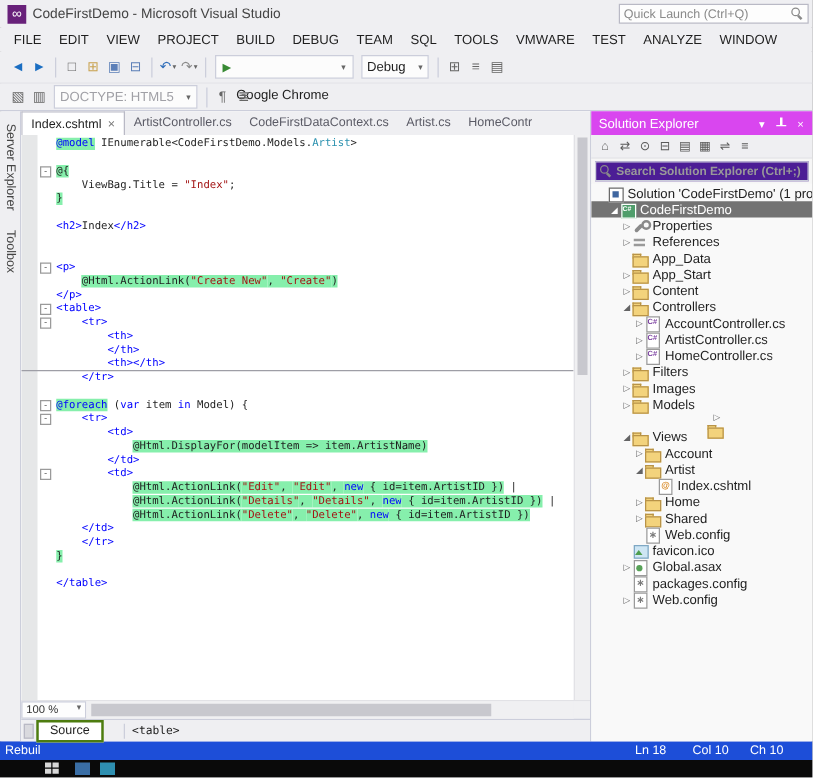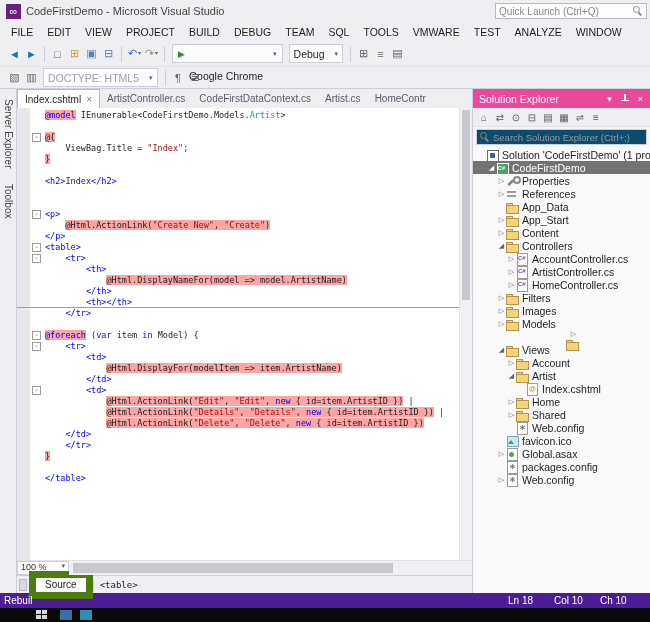--- a/index.html
+++ b/index.html
@@ -51,48 +51,48 @@
   .bp-margin{position:absolute;left:0;top:0;bottom:0;width:13px;background:#E6E7E8;}
   .code{position:absolute;left:0;top:2px;right:13px;bottom:0;overflow:hidden;}
   .code-line{position:relative;height:11px;line-height:11px;white-space:pre;font-family:"DejaVu Sans Mono",monospace;font-size:8.5px;padding-left:28px;}
   .code-line.rule{border-bottom:1px solid #9E9EA6;}
   .fold-box{position:absolute;left:15px;top:1px;width:9px;height:9px;border:1px solid #9A9A9A;background:#fff;font:7px/7px "DejaVu Sans Mono",monospace;text-align:center;color:#555;}
   .line-text{white-space:pre;}
   .kw{color:#0000FF;}
   .st{color:#A31515;}
   .tg{color:#0000FF;}
   .ty{color:#2B91AF;}
-  .ry{background:#fca5a5;}
+  .ry{background:#86efac;}
   .vscroll{position:absolute;right:0;top:0;bottom:0;width:13px;background:#F0F0F2;border-left:1px solid #E2E2E6;}
   .vthumb{position:absolute;left:2px;right:2px;top:2px;height:42%;background:#C8C8CE;}
 
   .zoomrow{height:15px;display:flex;align-items:stretch;background:#EFEFF2;border-top:1px solid #E2E2E6;flex:none;}
   .zoom-box{display:flex;align-items:flex-start;background:#FDFDFD;border:1px solid #CCCEDB;padding:0 3px;width:52px;flex:none;font-size:9px;color:#333;justify-content:space-between;}
   .hscroll{flex:1;position:relative;background:#F0F0F2;}
   .hthumb{position:absolute;top:2px;bottom:2px;left:4px;width:82%;background:#C8C8CE;}
   .scroll-corner{width:13px;background:#F0F0F2;flex:none;}
 
   .srcrow{height:18px;display:flex;align-items:center;background:#EFEFF2;border-top:1px solid #CCCEDB;flex:none;}
   .split-handle{width:8px;height:12px;margin:0 2px;background:#D9D9DE;border:1px solid #B9B9C5;}
-  .src-tab{background:#FFFFFF;border:7px solid #4d7c0f;padding:1px 9px 2px;font-size:10px;color:#1E1E1E;margin-right:0;}
+  .src-tab{background:#FFFFFF;border:2px solid #4d7c0f;padding:1px 9px 2px;font-size:10px;color:#1E1E1E;margin-right:16px;}
   .src-sep{width:1px;height:12px;background:#CCCEDB;margin-right:6px;}
   .crumb{font-family:"DejaVu Sans Mono",monospace;font-size:9px;color:#1E1E1E;}
 
   
   .sepanel{width:178px;flex:none;display:flex;flex-direction:column;background:#F6F6F6;border-left:1px solid #CCCEDB;}
-  .se-title{height:19px;background:#ec4899;color:#fff;display:flex;align-items:center;padding:0 2px 0 6px;font-size:10.5px;flex:none;}
+  .se-title{height:19px;background:#d946ef;color:#fff;display:flex;align-items:center;padding:0 2px 0 6px;font-size:10.5px;flex:none;}
   .se-title .se-title-label{flex:1;white-space:nowrap;overflow:hidden;}
   .se-tbtn{width:15px;text-align:center;color:#fff;font-size:9px;cursor:default;flex:none;}
   .pin{width:10px;height:11px;position:relative;flex:none;margin:0 3px;}
   .pin::before{content:"";position:absolute;left:4px;top:1px;width:2px;height:6px;background:#fff;}
   .pin::after{content:"";position:absolute;left:1px;top:7px;width:8px;height:1px;background:#fff;}
   .se-toolbar{height:19px;background:#EFEFF2;display:flex;align-items:center;padding-left:3px;border-bottom:1px solid #E2E2E6;flex:none;}
   .se-toolbar .tb-icon{width:16px;font-size:10px;color:#5A5A5A;}
   .se-search{height:20px;padding:2px 3px;flex:none;background:#F6F6F6;}
-  .se-search-inner{height:16px;background:#0c4a6e;border:1px solid #CCCEDB;display:flex;align-items:center;padding:0 3px;color:#999;font-size:9.5px;white-space:nowrap;overflow:hidden;}
+  .se-search-inner{height:16px;background:#4c1d95;border:1px solid #CCCEDB;display:flex;align-items:center;padding:0 3px;color:#999;font-size:9.5px;white-space:nowrap;overflow:hidden;font-weight:bold;}
   .se-search-inner .mag{margin-right:3px;}
   .se-tree{flex:1;background:#F9F9F9;overflow:hidden;padding-top:1px;}
   .tree-row{display:flex;align-items:center;height:13px;white-space:nowrap;cursor:default;font-size:10.5px;color:#1E1E1E;}
   .tree-row.sel{background:#737373;color:#fff;}
   .arrow{width:9px;flex:none;font-size:7px;color:#646465;text-align:center;}
   .tree-row.sel .arrow{color:#fff;}
   .tree-label{overflow:hidden;text-overflow:clip;}
 
   
   .ic{display:inline-block;width:13px;height:12px;position:relative;flex:none;margin-right:3px;}
@@ -108,21 +108,21 @@
   .ic-project::before{content:"";position:absolute;left:1px;top:1px;width:10px;height:10px;background:#4F9E6B;border:1px solid #2F7A4C;}
   .ic-project::after{content:"C#";position:absolute;left:2px;top:3px;font:bold 5.5px "Liberation Sans",sans-serif;color:#fff;}
   .tree-row.sel .ic-project::before{border-color:#fff;}
   .ic-properties::before{content:"";position:absolute;left:1px;top:6px;width:8px;height:3px;background:#8A8A8A;transform:rotate(-45deg);border-radius:2px;}
   .ic-properties::after{content:"";position:absolute;left:7px;top:1px;width:4px;height:4px;border:2px solid #8A8A8A;border-radius:50%;}
   .ic-references::before{content:"";position:absolute;left:1px;top:3px;width:9px;height:2px;background:#9A9A9A;box-shadow:0 4px 0 #9A9A9A;}
   .ic-image::before{content:"";position:absolute;left:1px;top:1px;width:10px;height:9px;background:#CEE6F4;border:1px solid #7FA8C4;}
   .ic-image::after{content:"";position:absolute;left:2px;top:5px;border-left:3px solid transparent;border-right:3px solid transparent;border-bottom:4px solid #4E9E4E;}
 
   
-  .statusbar{height:15px;background:#4c1d95;color:#fff;display:flex;align-items:center;font-size:10px;padding:0 4px;}
+  .statusbar{height:15px;background:#1d4ed8;color:#fff;display:flex;align-items:center;font-size:10px;padding:0 4px;}
   .sb-left{flex:1;}
   .sb-item{width:46px;flex:none;}
   .taskbar{height:14px;background:#0A0A0A;display:flex;align-items:center;padding-left:36px;}
   .start-btn{width:14px;height:11px;display:grid;grid-template-columns:5px 5px;grid-template-rows:4px 4px;gap:1px;margin-right:10px;}
   .start-btn span{background:#D8D8D8;}
   .tb-app{width:12px;height:10px;margin-right:8px;}
   .tb-app1{background:#3A6EA5;}
   .tb-app2{background:#2E8FB0;}
 </style>
 </head>
@@ -241,21 +241,20 @@
           <div class="code-line"><span class="line-text"></span></div>
           <div class="code-line"><span class="line-text"><span class="tg">&lt;h2&gt;</span><span class="pl">Index</span><span class="tg">&lt;/h2&gt;</span></span></div>
           <div class="code-line"><span class="line-text"></span></div>
           <div class="code-line"><span class="line-text"></span></div>
           <div class="code-line"><span class="fold-box">-</span><span class="line-text"><span class="tg">&lt;p&gt;</span></span></div>
           <div class="code-line"><span class="line-text"><span class="pl">    </span><span class="ry">@Html.ActionLink(</span><span class="ry st">"Create New"</span><span class="ry">, </span><span class="ry st">"Create"</span><span class="ry">)</span></span></div>
           <div class="code-line"><span class="line-text"><span class="tg">&lt;/p&gt;</span></span></div>
           <div class="code-line"><span class="fold-box">-</span><span class="line-text"><span class="tg">&lt;table&gt;</span></span></div>
           <div class="code-line"><span class="fold-box">-</span><span class="line-text"><span class="pl">    </span><span class="tg">&lt;tr&gt;</span></span></div>
           <div class="code-line"><span class="line-text"><span class="pl">        </span><span class="tg">&lt;th&gt;</span></span></div>
-          <div class="code-line"><span class="line-text"><span class="pl">            </span><span class="ry">@Html.DisplayNameFor(model =&gt; model.ArtistName)</span></span></div>
           <div class="code-line"><span class="line-text"><span class="pl">        </span><span class="tg">&lt;/th&gt;</span></span></div>
           <div class="code-line rule"><span class="line-text"><span class="pl">        </span><span class="tg">&lt;th&gt;</span><span class="tg">&lt;/th&gt;</span></span></div>
           <div class="code-line"><span class="line-text"><span class="pl">    </span><span class="tg">&lt;/tr&gt;</span></span></div>
           <div class="code-line"><span class="line-text"></span></div>
           <div class="code-line"><span class="fold-box">-</span><span class="line-text"><span class="ry kw">@foreach</span><span class="pl"> (</span><span class="kw">var</span><span class="pl"> item </span><span class="kw">in</span><span class="pl"> Model) {</span></span></div>
           <div class="code-line"><span class="fold-box">-</span><span class="line-text"><span class="pl">    </span><span class="tg">&lt;tr&gt;</span></span></div>
           <div class="code-line"><span class="line-text"><span class="pl">        </span><span class="tg">&lt;td&gt;</span></span></div>
           <div class="code-line"><span class="line-text"><span class="pl">            </span><span class="ry">@Html.DisplayFor(modelItem =&gt; item.ArtistName)</span></span></div>
           <div class="code-line"><span class="line-text"><span class="pl">        </span><span class="tg">&lt;/td&gt;</span></span></div>
           <div class="code-line"><span class="fold-box">-</span><span class="line-text"><span class="pl">        </span><span class="tg">&lt;td&gt;</span></span></div>

